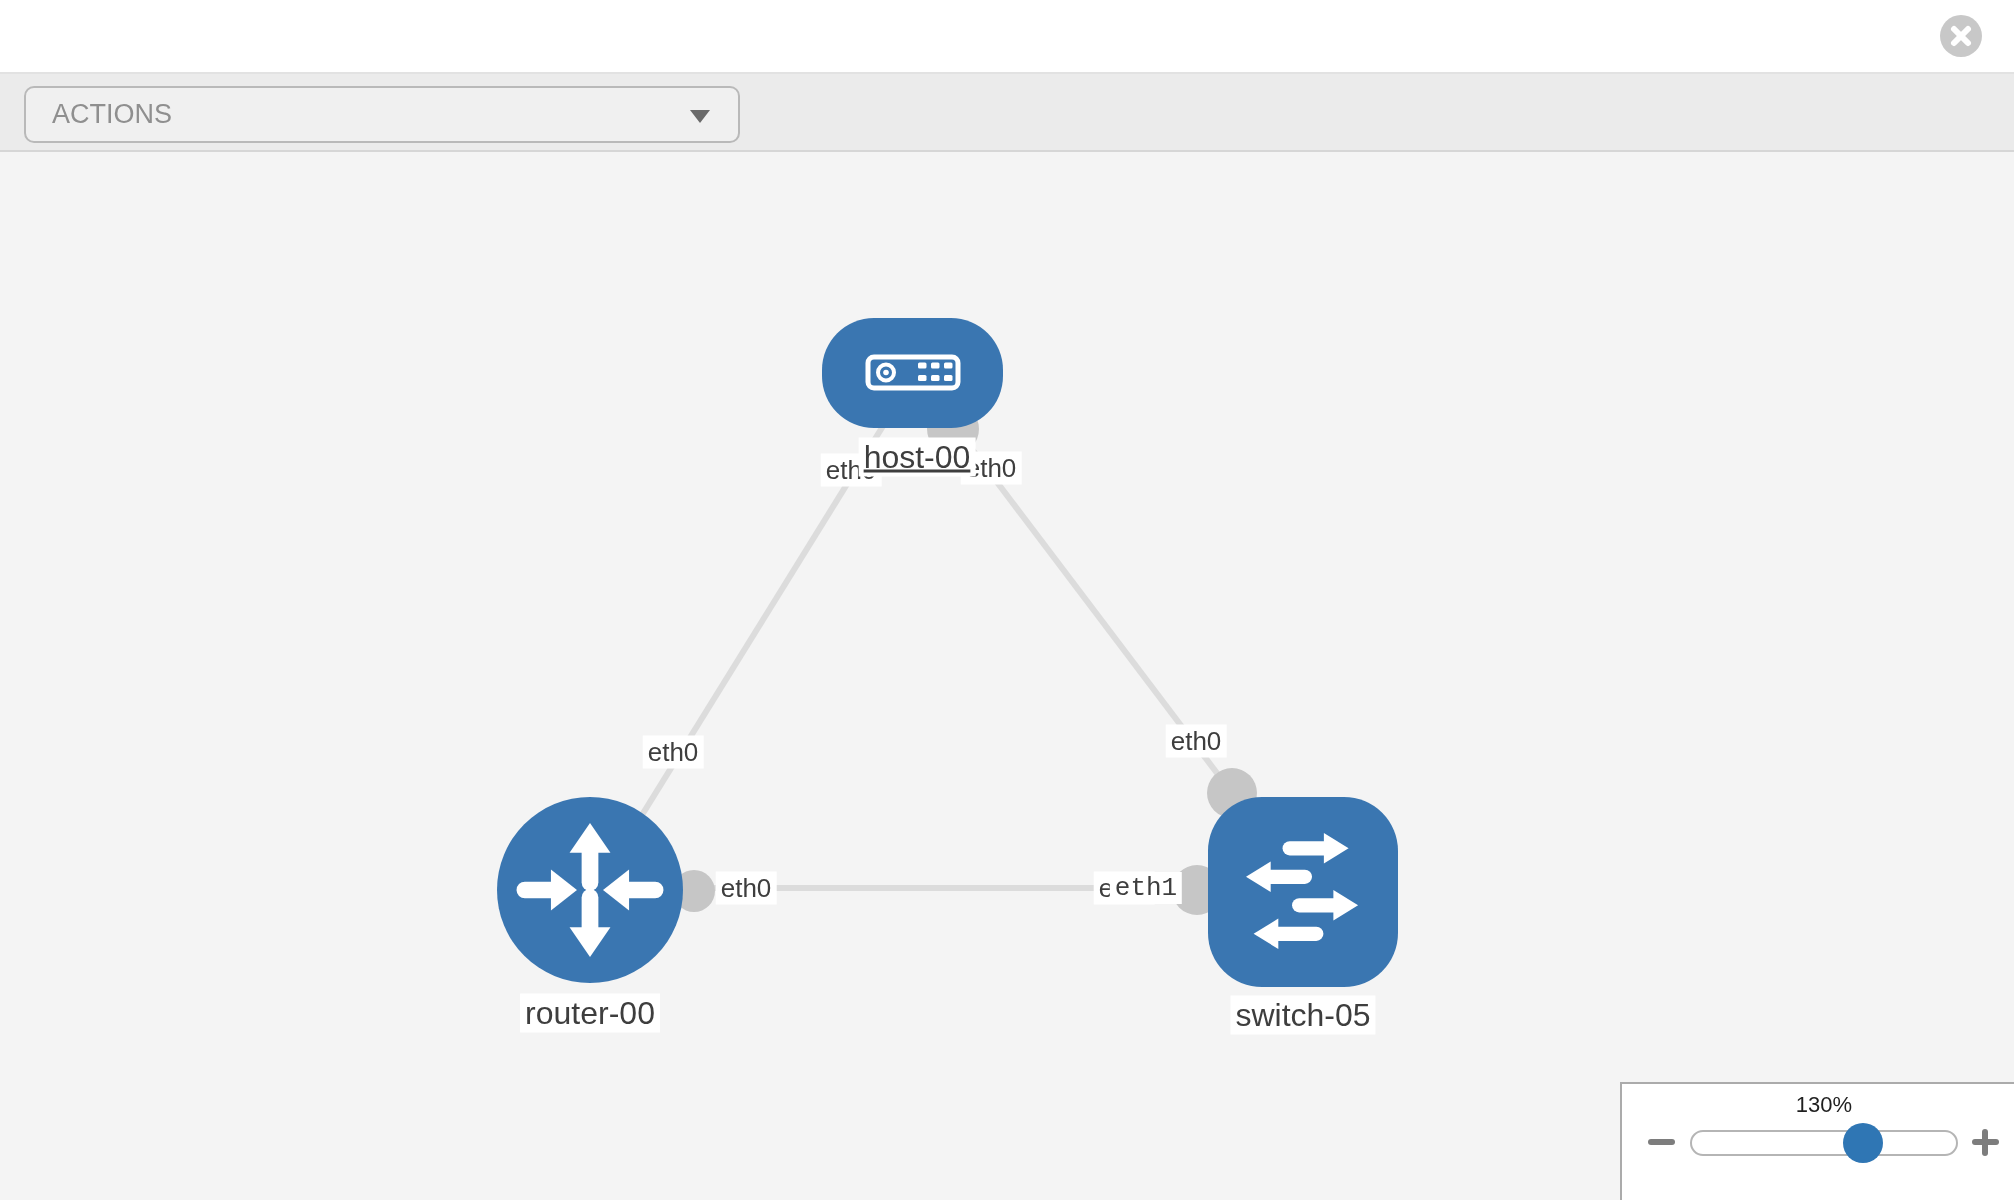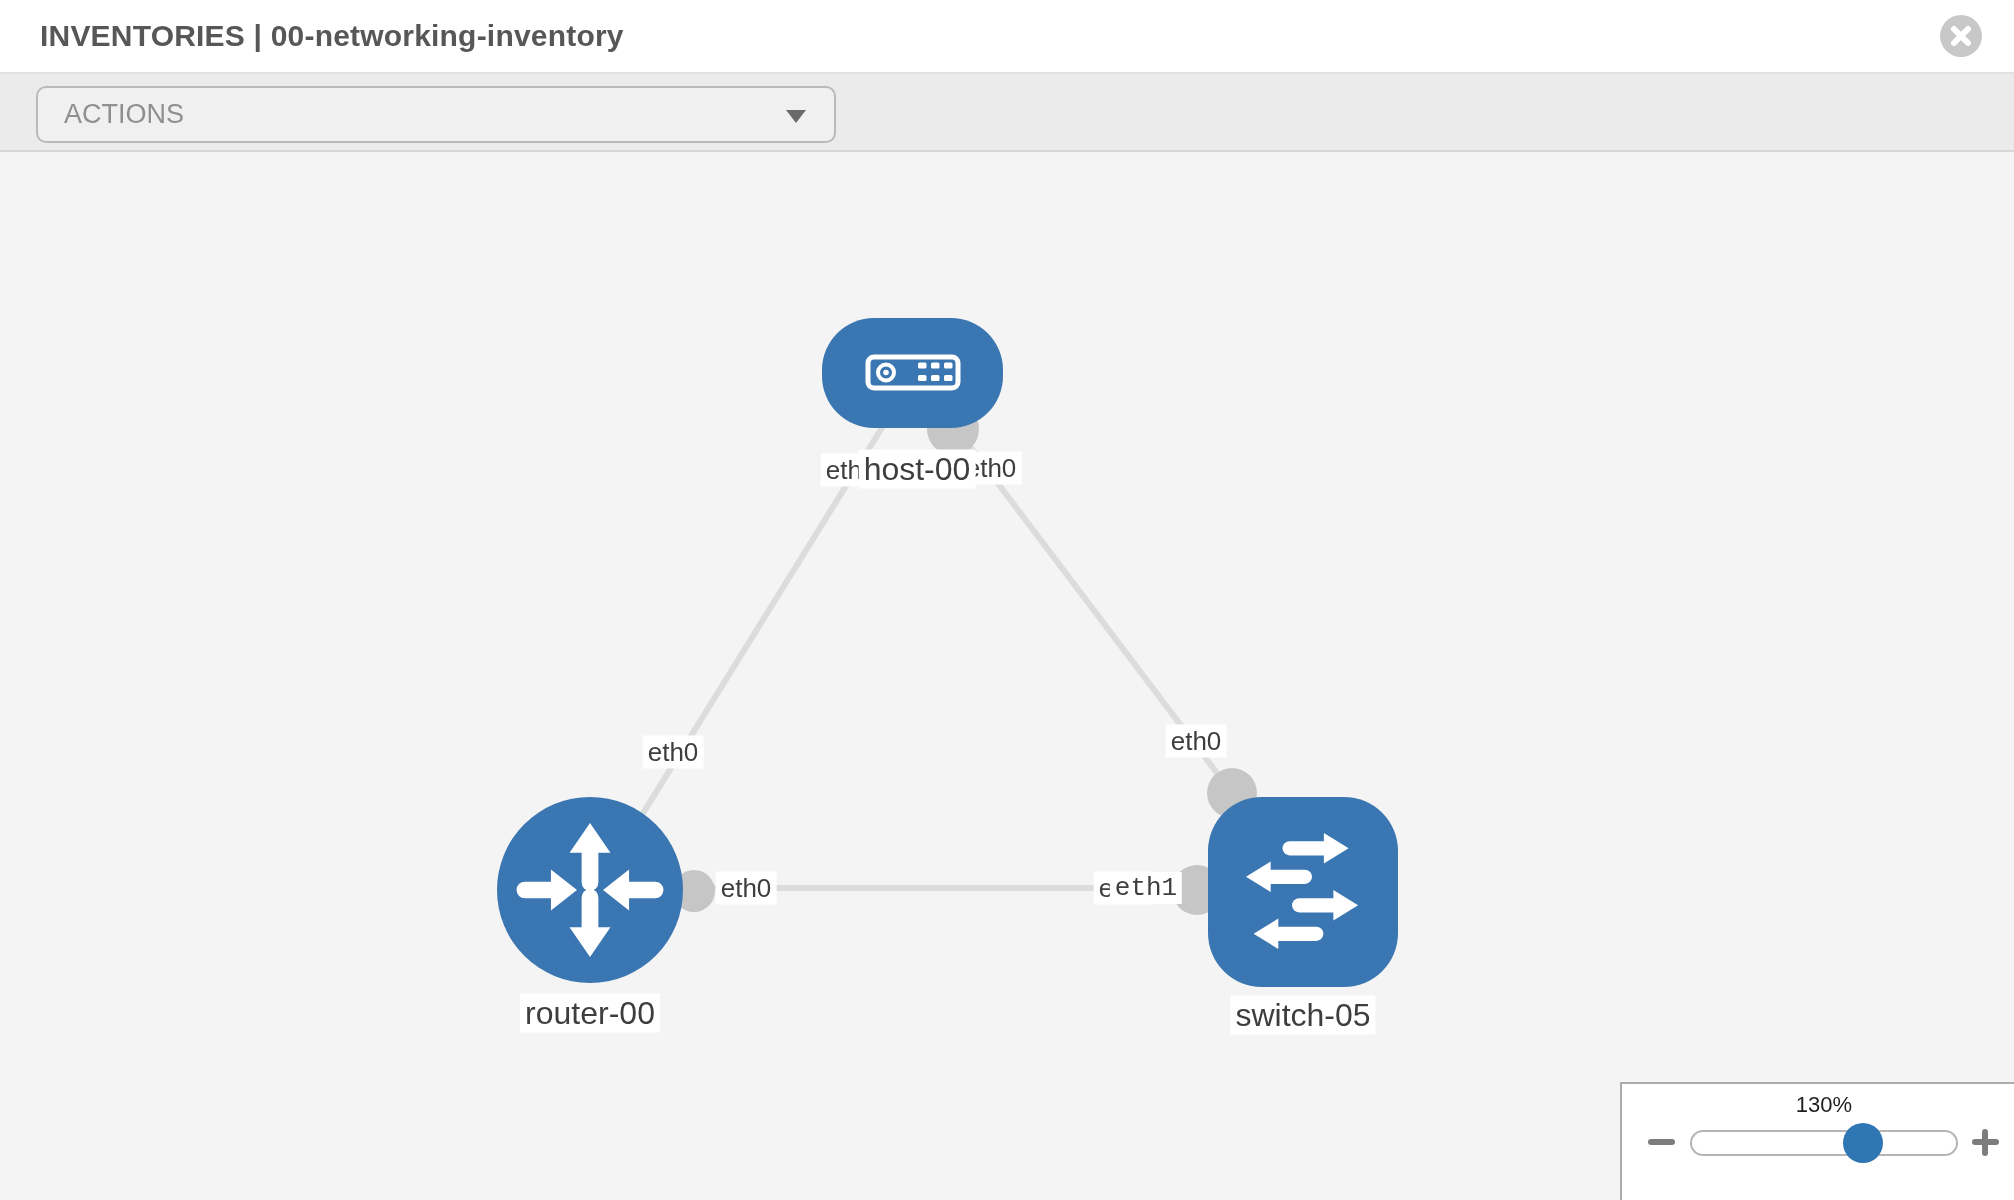--- a/index.html
+++ b/index.html
@@ -19,21 +19,21 @@
   
   .toolbar { position:absolute; left:0; top:74px; width:2014px; height:78px;
              background:#ebebeb; border-bottom:2px solid #d6d6d6; z-index:49; }
   .select-box { position:absolute; top:12px; height:57px; background:#f0f0f0;
                 border:2px solid #b9b9b9; border-radius:10px; cursor:pointer; }
   .select-box .select-label { position:absolute; left:26px; top:0; line-height:53px;
                               font-size:27px; color:#8f8f8f; }
   .select-caret { position:absolute; right:28px; top:22px; width:0; height:0;
                   border-left:10px solid transparent; border-right:10px solid transparent;
                   border-top:13px solid #6a6a6a; }
-  .actions-select { left:36px;  width:800px; }
+  .actions-select { left:24px;  width:716px; }
   .search-select  { left:1182px; width:798px; }
   .tool-icon-btn { position:absolute; top:94px; width:46px; height:46px; cursor:pointer; }
   .wrench-btn { left:1044px; }
   .key-btn    { left:1108px; }
 
   
   .canvas { position:absolute; left:0; top:152px; width:2014px; height:1048px; background:#f4f4f4; }
   .links-svg { position:absolute; left:0; top:0; z-index:1; pointer-events:none; }
 
   .connector-dot { position:absolute; border-radius:50%; background:#c6c6c6; z-index:5; }
@@ -65,21 +65,20 @@
                 background:#fff; border:2px solid #b5b5b5; border-radius:13px; cursor:pointer; }
   .zoom-thumb { position:absolute; left:221px; top:39px; width:40px; height:40px;
                 border-radius:50%; background:#2f76b4; cursor:pointer; z-index:2; }
 </style>
 </head>
 <body>
 
 <div class="app">
 
   <div class="header">
-    <div class="header-title">INVENTORIES | 00-networking-inventory</div>
     <div class="close-btn">
       <span>
         <svg width="42" height="42" viewBox="0 0 42 42">
           <line x1="14" y1="14" x2="28" y2="28" stroke="#ffffff" stroke-width="6" stroke-linecap="round"></line>
           <line x1="28" y1="14" x2="14" y2="28" stroke="#ffffff" stroke-width="6" stroke-linecap="round"></line>
         </svg>
       </span>
     </div>
   </div>
 
@@ -163,21 +162,21 @@
           <path d="M51 42 L32 42" stroke="#ffffff" stroke-width="7.5" stroke-linecap="round"></path>
           <polygon points="20,42 33,34 33,50" fill="#ffffff"></polygon>
           <path d="M48 57 L67 57" stroke="#ffffff" stroke-width="7.5" stroke-linecap="round"></path>
           <polygon points="79,57 66,49 66,65" fill="#ffffff"></polygon>
           <path d="M57 72 L36 72" stroke="#ffffff" stroke-width="7.5" stroke-linecap="round"></path>
           <polygon points="24,72 37,64 37,80" fill="#ffffff"></polygon>
         </svg>
       </span>
     </div>
 
-    <div class="chip node-label" style="left:917px; top:317px;">host-00</div>
+    <div class="chip node-label" style="left:917px; top:305px;text-decoration:underline;">host-00</div>
     <div class="chip node-label" style="left:590px; top:861px;text-align:right;">router-00</div>
     <div class="chip node-label" style="left:1303px; top:863px;">switch-05</div>
 
     <div class="chip eth-label" style="left:851px; top:318px;">eth0</div>
     <div class="chip eth-label" style="left:991px; top:316px;">eth0</div>
     <div class="chip eth-label" style="left:673px; top:600px;">eth0</div>
     <div class="chip eth-label" style="left:1196px; top:589px;">eth0</div>
     <div class="chip eth-label" style="left:746px; top:736px;">eth0</div>
     <div class="chip eth-label eth-back" style="left:1124px; top:736px;">eth0</div>
     <div class="chip eth-label eth-front" style="left:1146px; top:736px;font-family:Liberation Mono, monospace;">eth1</div>

